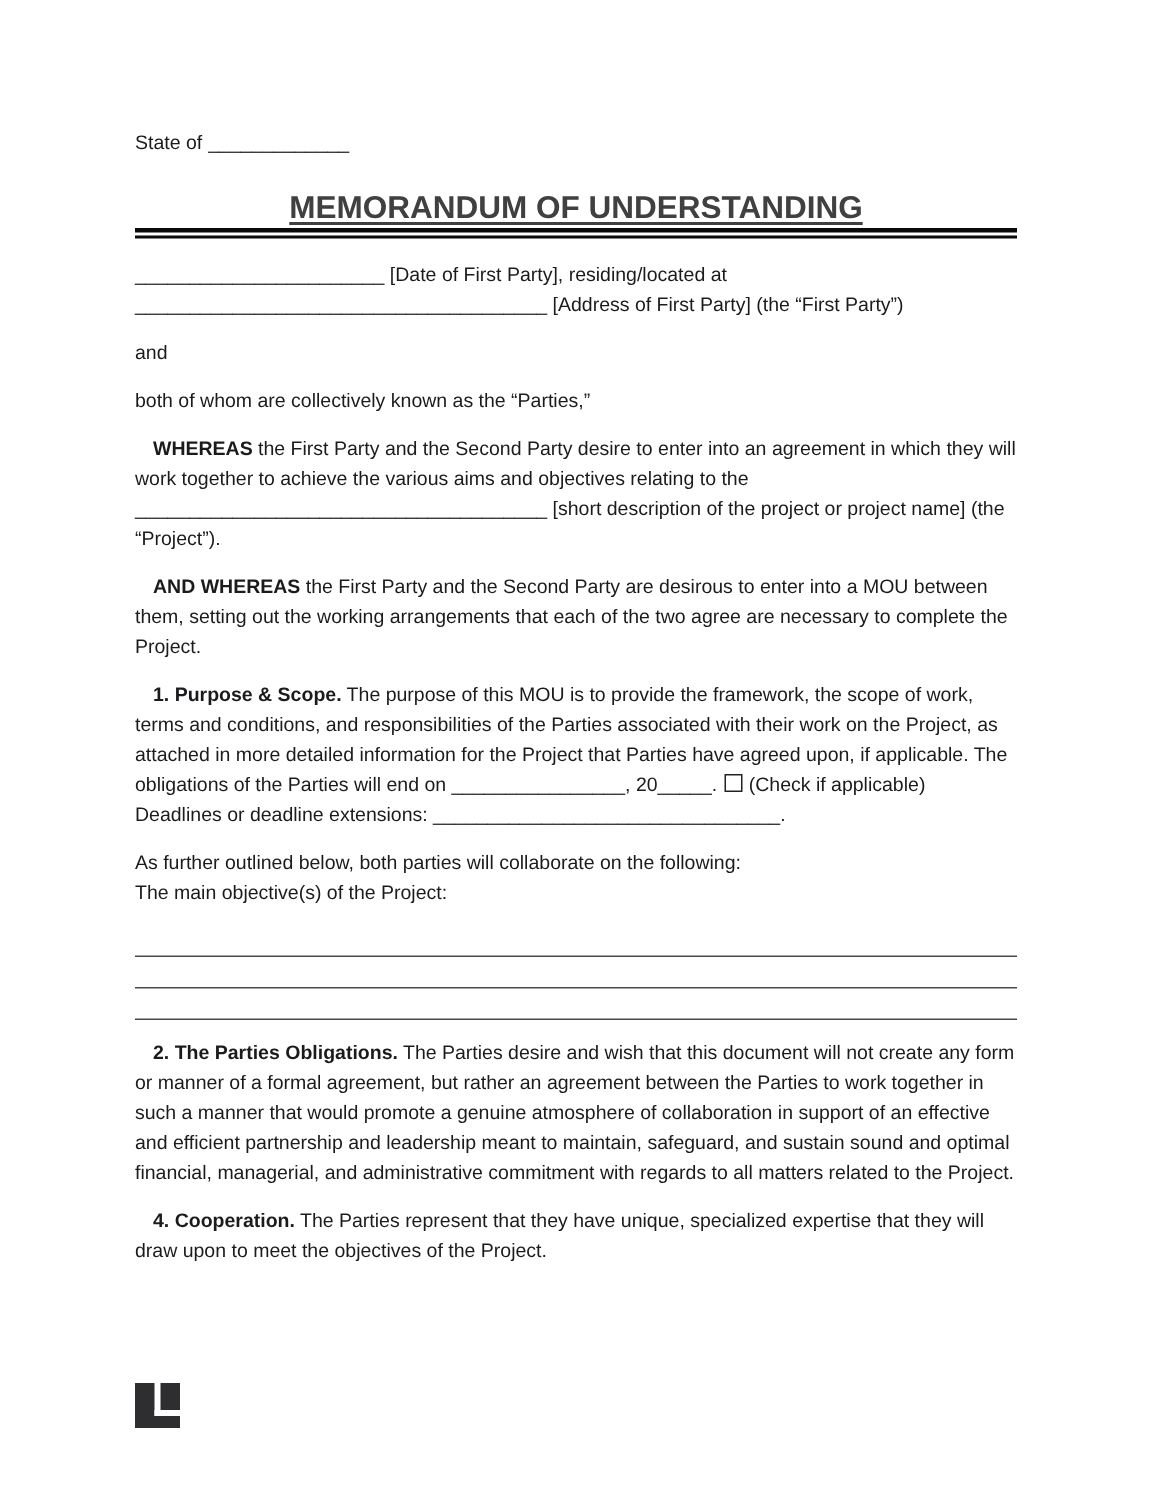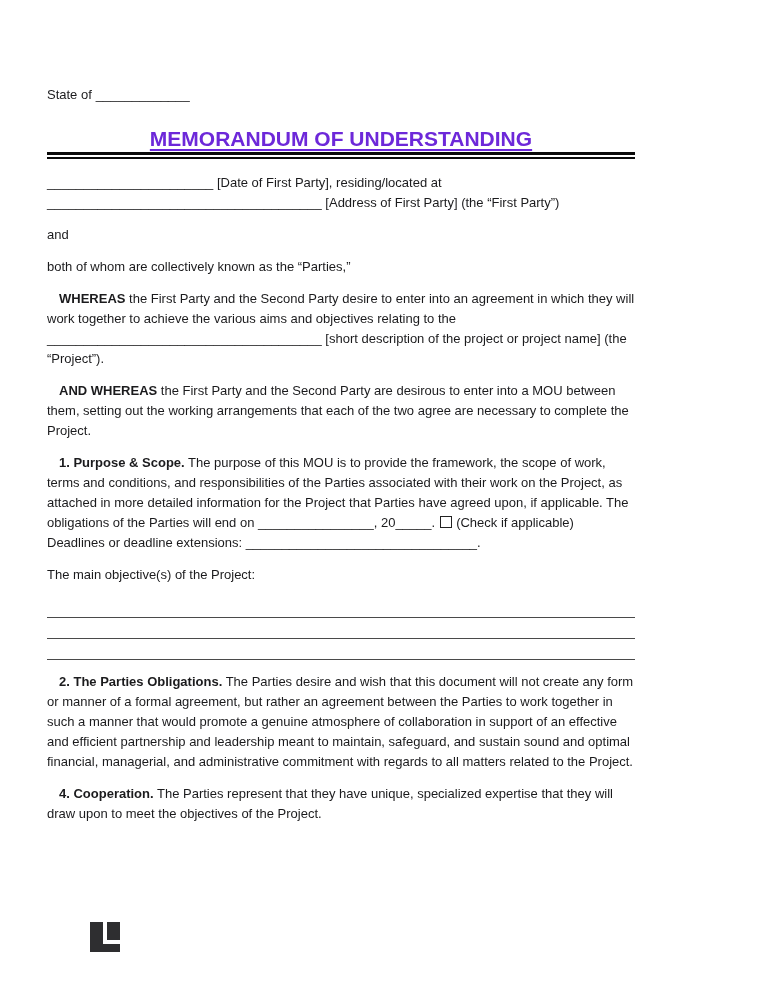--- a/index.html
+++ b/index.html
@@ -5,32 +5,32 @@
   html, body { margin: 0; padding: 0; }
   body {
     width: 768px; height: 994px;
     background: #ffffff;
     font-family: "Liberation Sans", sans-serif;
     font-size: 13px; line-height: 20px;
     color: #1b1b1d;
     position: relative;
     overflow: hidden;
   }
-  .page { padding: 85px 90px 0 47px; width: 588px; }
+  .page { padding: 85px 90px 0 90px; width: 588px; }
   .para { margin: 0 0 12px 0; }
   .state-line { margin-bottom: 23px; }
   .blank { letter-spacing: 0; }
   .state-blank { margin-left: 4px; }
   .title {
     font-size: 21px; line-height: 22px; font-weight: bold;
     text-align: center; margin: 0 0 2px 0;
     text-decoration: underline;
     text-decoration-thickness: 2px;
     text-underline-offset: 3px;
-    color: #6d28d9;
+    color: #404040;
   }
   .double-rule {
     height: 2px;
     border-top: 3px solid #0a0a0a;
     border-bottom: 2px solid #0a0a0a;
     margin: 0 0 14px 0;
   }
   .lead { font-weight: bold; margin-left: 12px; }
   .checkbox {
     display: inline-block;
@@ -79,20 +79,21 @@
 
   <p class="para">both of whom are collectively known as the “Parties,”</p>
 
   <p class="para"><span class="lead">WHEREAS</span><span> the First Party and the Second Party desire to enter into an agreement in which they will work together to achieve the various aims and objectives relating to the ______________________________________ [short description of the project or project name] (the “Project”).</span></p>
 
   <p class="para"><span class="lead">AND WHEREAS</span><span> the First Party and the Second Party are desirous to enter into a MOU between them, setting out the working arrangements that each of the two agree are necessary to complete the Project.</span></p>
 
   <p class="para"><span class="lead">1. Purpose &amp; Scope.</span><span> The purpose of this MOU is to provide the framework, the scope of work, terms and conditions, and responsibilities of the Parties associated with their work on the Project, as attached in more detailed information for the Project that Parties have agreed upon, if applicable. The obligations of the Parties will end on ________________, 20_____.</span><span class="checkbox"></span><span>(Check if applicable) Deadlines or deadline extensions: ________________________________.</span></p>
 
   <div class="para">
+    <div>As further outlined below, both parties will collaborate on the following:</div>
     <div>The main objective(s) of the Project:</div>
   </div>
 
   <div class="objective-lines">
     <div class="obj-line"></div>
     <div class="obj-line"></div>
     <div class="obj-line"></div>
   </div>
 
   <p class="para"><span class="lead">2. The Parties Obligations.</span><span> The Parties desire and wish that this document will not create any form or manner of a formal agreement, but rather an agreement between the Parties to work together in such a manner that would promote a genuine atmosphere of collaboration in support of an effective and efficient partnership and leadership meant to maintain, safeguard, and sustain sound and optimal financial, managerial, and administrative commitment with regards to all matters related to the Project.</span></p>

